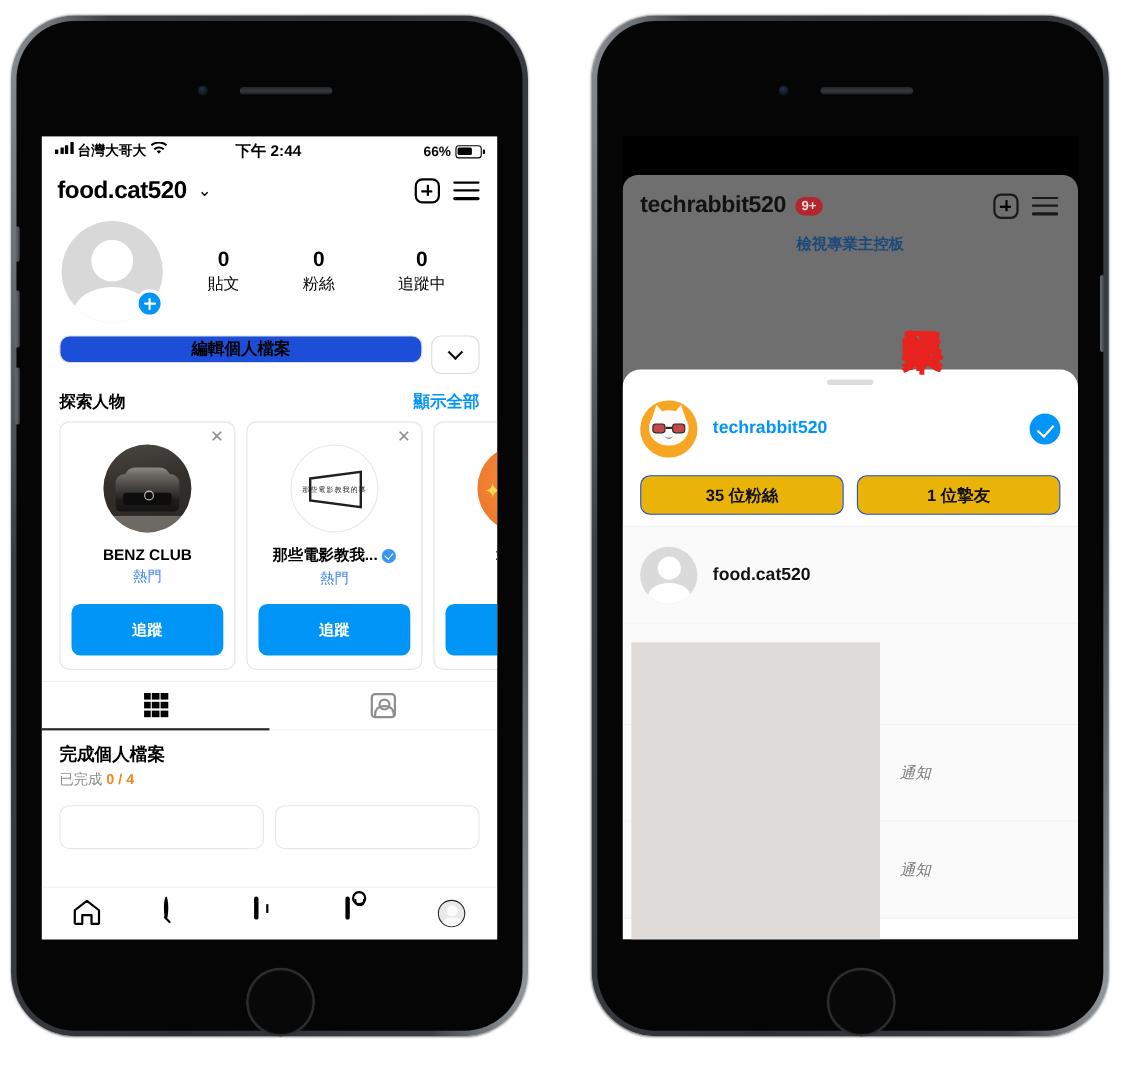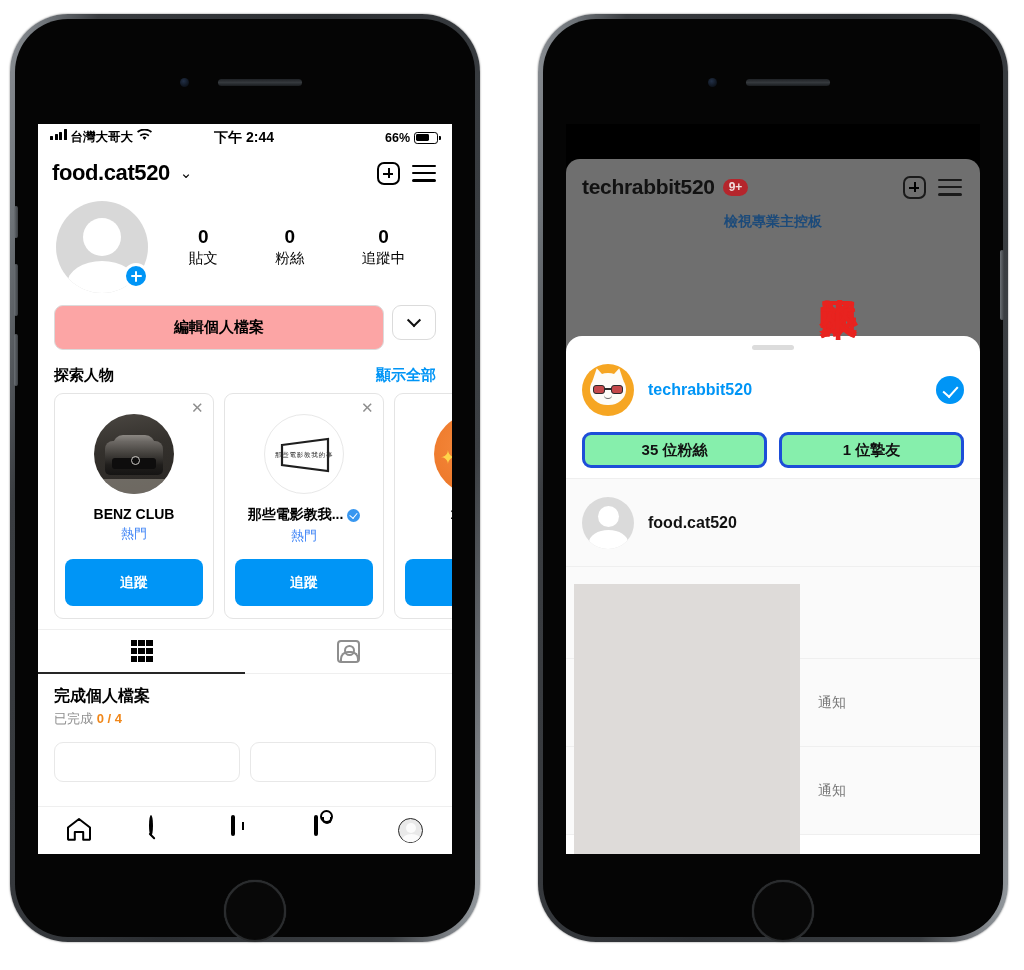--- a/index.html
+++ b/index.html
@@ -72,22 +72,22 @@
     background:#0095f6; border:3px solid #fff; display:flex; align-items:center; justify-content:center; }
   .add-badge::before, .add-badge::after { content:""; position:absolute; background:#fff; border-radius:1px;}
   .add-badge::before { width: 11px; height: 2.6px; }
   .add-badge::after { width: 2.6px; height: 11px; }
   .stats { flex:1; display:flex; justify-content:space-around; padding-left: 12px; }
   .stat { text-align:center; }
   .stat .n { font-size: 19px; font-weight: 700; color:#000; line-height:1.15; }
   .stat .l { font-size: 14.5px; color:#000; margin-top:1px; }
 
   .ig-actions { display:flex; gap:8px; padding: 6px 16px 12px; }
-  .btn-outline { flex:1; height: 45px; border:1px solid #dbdbdb; border-radius:9px;
-    display:flex; align-items:center; justify-content:center; font-size:15px; font-weight:700; color:#000; background:#fca5a5;text-align:right;}
+  .btn-outline { flex:1; height: 25px; border:1px solid #dbdbdb; border-radius:9px;
+    display:flex; align-items:center; justify-content:center; font-size:15px; font-weight:700; color:#000; background:#1d4ed8;text-align:right;}
   .btn-chev { width: 44px; height: 35px; border:1px solid #dbdbdb; border-radius:9px;
     display:flex; align-items:center; justify-content:center; background:#fff; }
   .chev-d { width:10px;height:10px;border-right:2px solid #111;border-bottom:2px solid #111;
     transform:rotate(45deg) translate(-2px,-2px); }
 
   .discover-head { display:flex; align-items:center; justify-content:space-between; padding: 4px 16px 8px; }
   .discover-title { font-size: 15px; font-weight:700; color:#000; }
   .discover-all { font-size: 15px; font-weight:700; color:#0095f6; }
 
   .cards { display:flex; gap:10px; padding: 0 16px 10px; overflow:hidden; }
@@ -192,27 +192,27 @@
   .gray-av .h { position:absolute; width:21px;height:21px;border-radius:50%;background:#fff;left:15.5px;top:9px;}
   .gray-av .b { position:absolute; width:39px;height:25px;border-radius:50% 50% 0 0;background:#fff;left:6.5px;top:33px;}
   .acc-name { flex:1; font-size:16px; font-weight:700; }
   .acc-name.sel { color:#0095f6; }
   .acc-name.other { color:#121212; font-weight:700; }
   .check-circle { width:28px; height:28px; border-radius:50%; background:#0095f6; position:relative; flex:0 0 auto;}
   .check-circle::after { content:""; position:absolute; left:9.5px; top:7px; width:7px; height:12px;
     border-right:2.6px solid #fff; border-bottom:2.6px solid #fff; transform:rotate(42deg); }
 
   .pills { display:flex; gap:12px; padding: 2px 16px 10px; }
-  .pill { flex:1; height:36px; border:3px solid #1d4ed8; border-radius:9px; background:#86efac;
+  .pill { flex:1; height:36px; border:1px solid #1d4ed8; border-radius:9px; background:#eab308;
     display:flex; align-items:center; justify-content:center; font-size:15px; font-weight:700; color:#111; }
 
   .sheet-rows { border-top:1px solid #efefef; }
   .s-row { height:88px; border-bottom:1px solid #efefef; display:flex; align-items:center;
     padding: 0 20px; background:#fafafa; font-size:14px; color:#7a7a7a; justify-content:flex-start; }
-  .s-row .lbl { margin-left: 232px; }
+  .s-row .lbl { margin-left: 232px; font-style: italic; }
   .redact { position:absolute; background:#dedbd9; }
   .annot { position:absolute; color:#e8231f; font-weight:700; font-size:37px; line-height:1.02;
     writing-mode: vertical-rl; letter-spacing:1px; font-family:"DejaVu Sans", sans-serif;
     text-shadow: .7px 0 0 #e8231f; }
 </style>
 </head>
 <body>
 
 <div id="stage">
 

